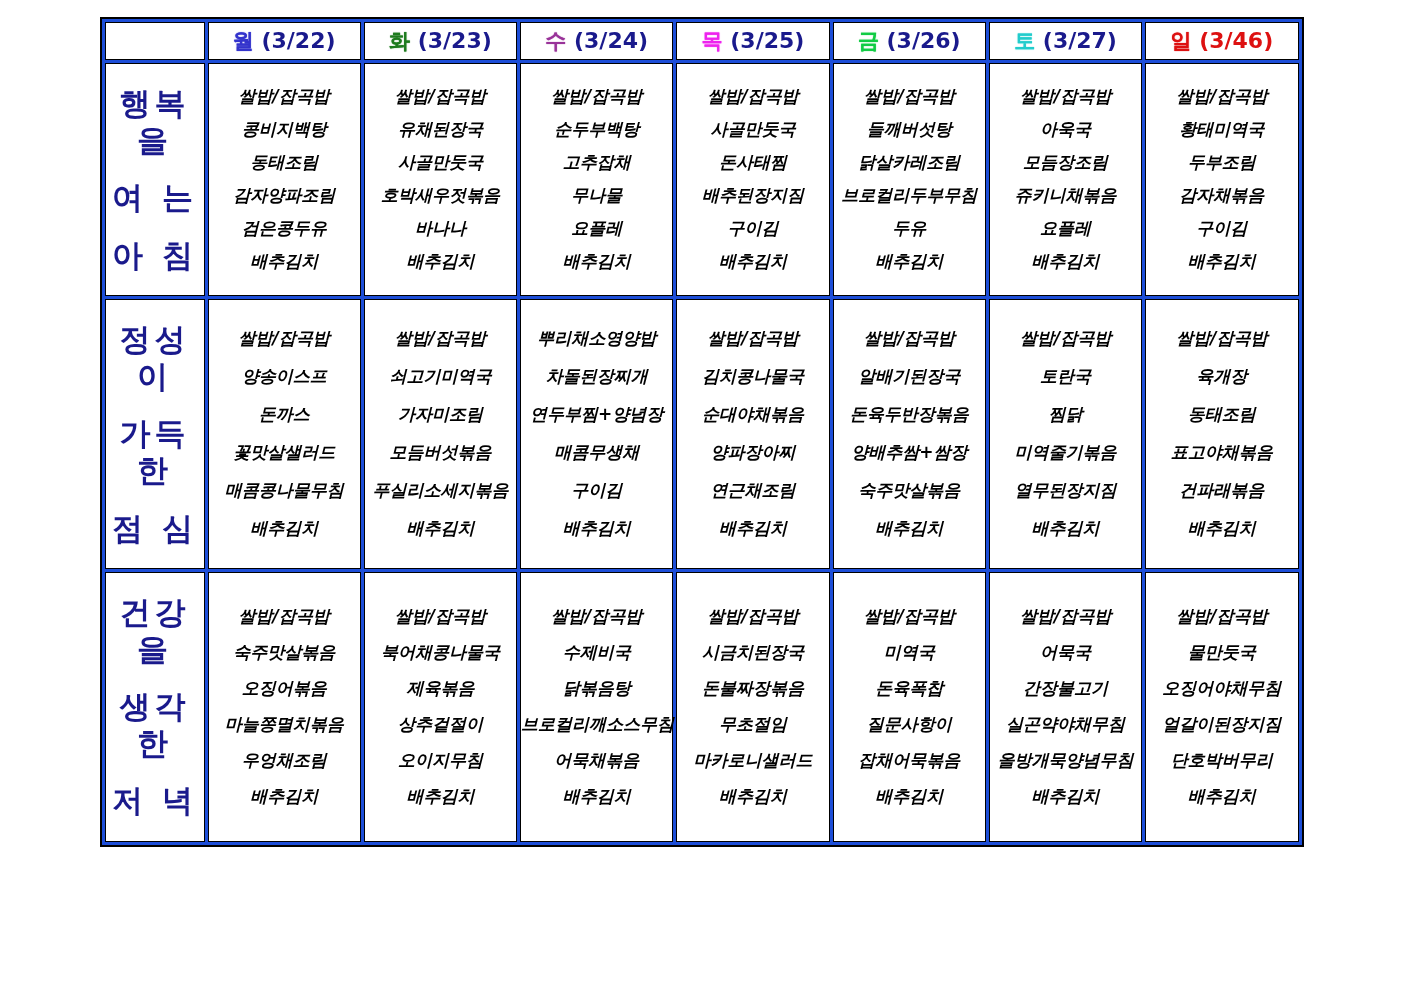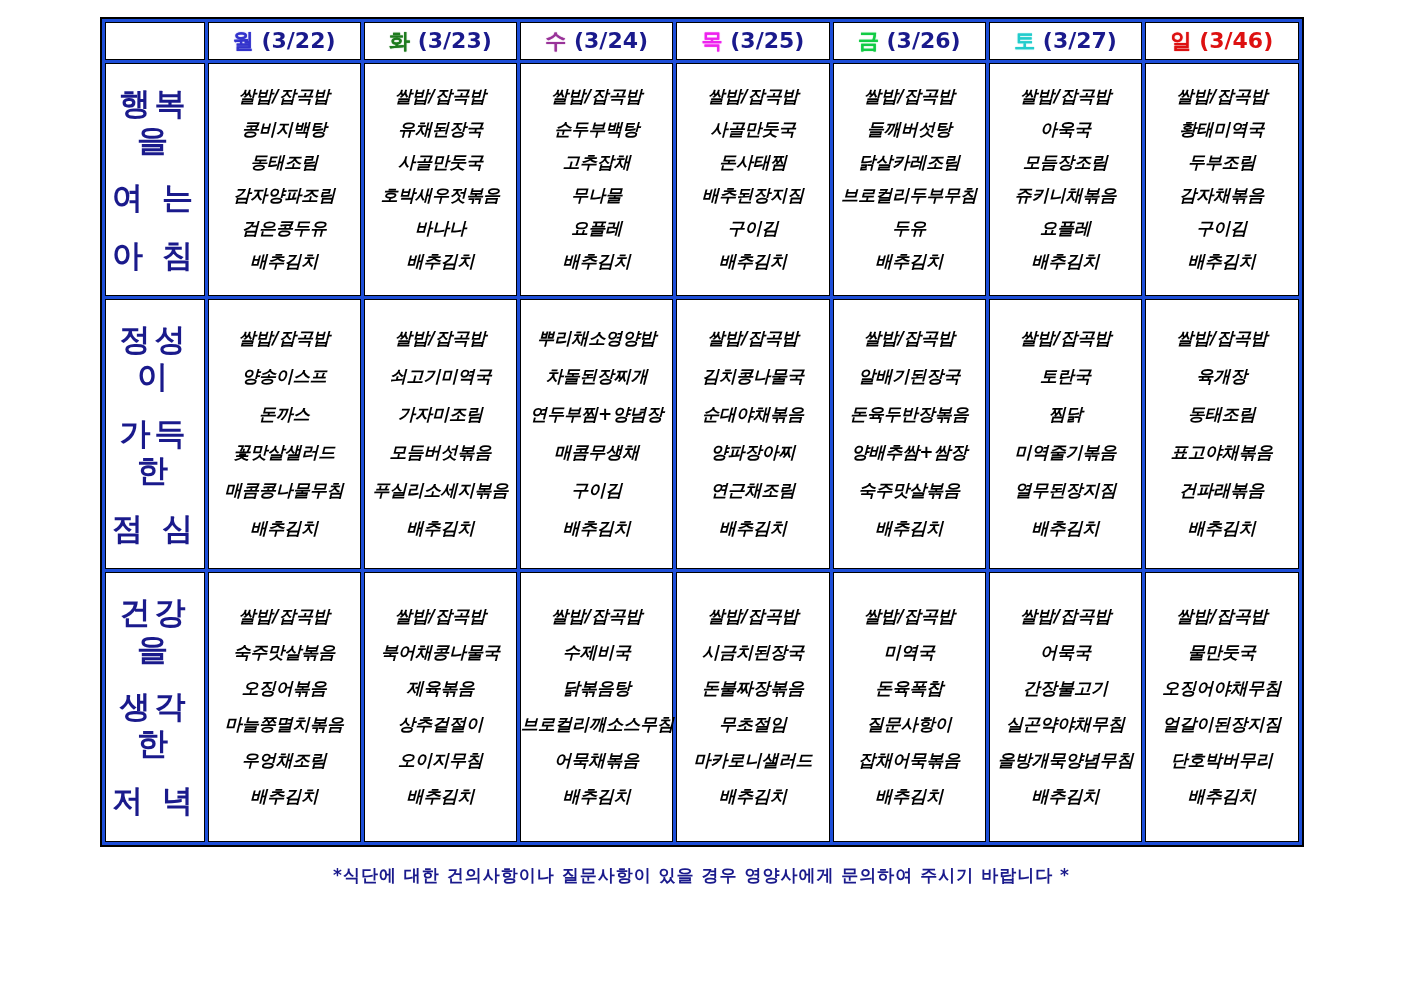--- a/index.html
+++ b/index.html
@@ -264,16 +264,15 @@
             <div class="menu-item">오징어야채무침</div>
             <div class="menu-item">얼갈이된장지짐</div>
             <div class="menu-item">단호박버무리</div>
             <div class="menu-item">배추김치</div>
           </td>
         </tr>
       </tbody>
   </table>
 
   <div class="footer">
-    <p class="footer-note">*식단에 대한 건의사항이나 질문사항이 있을 경우 영양사에게 문의하여 주시기 바랍니다 *</p>
   </div>
 
 </div>
 
 </body></html>

